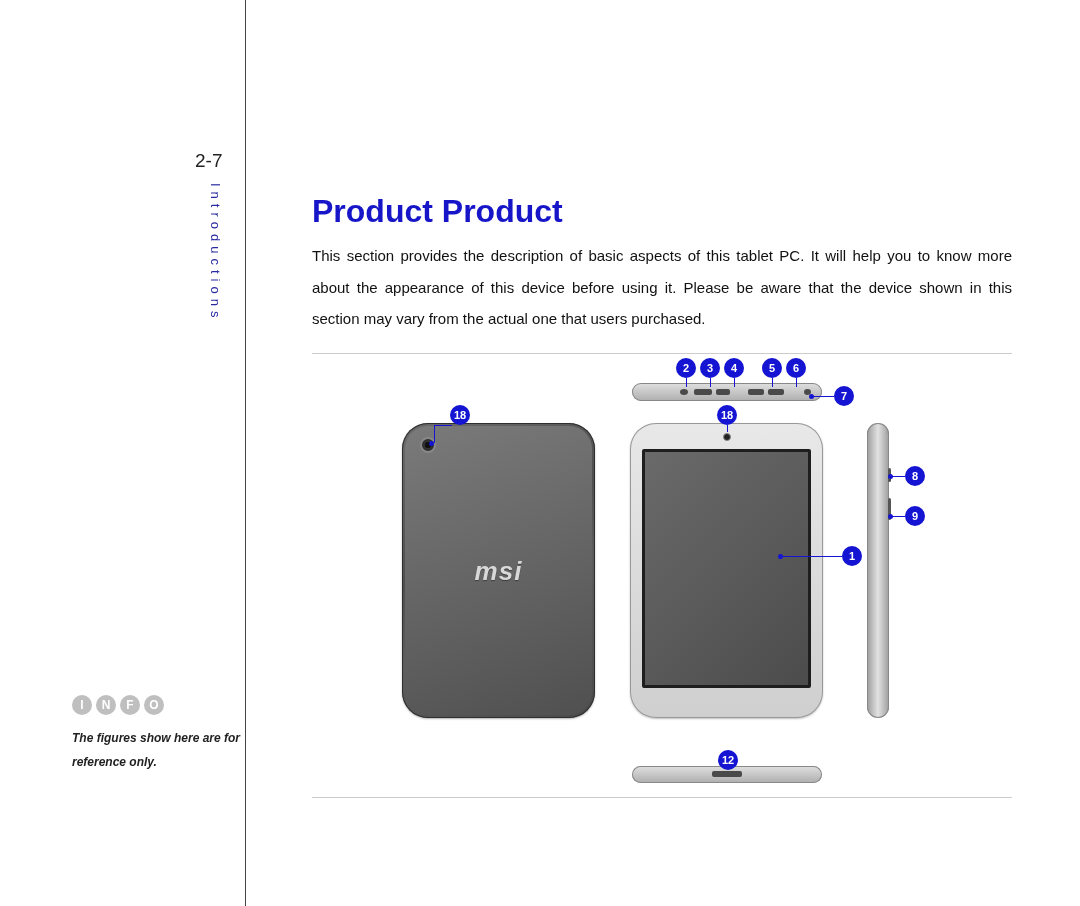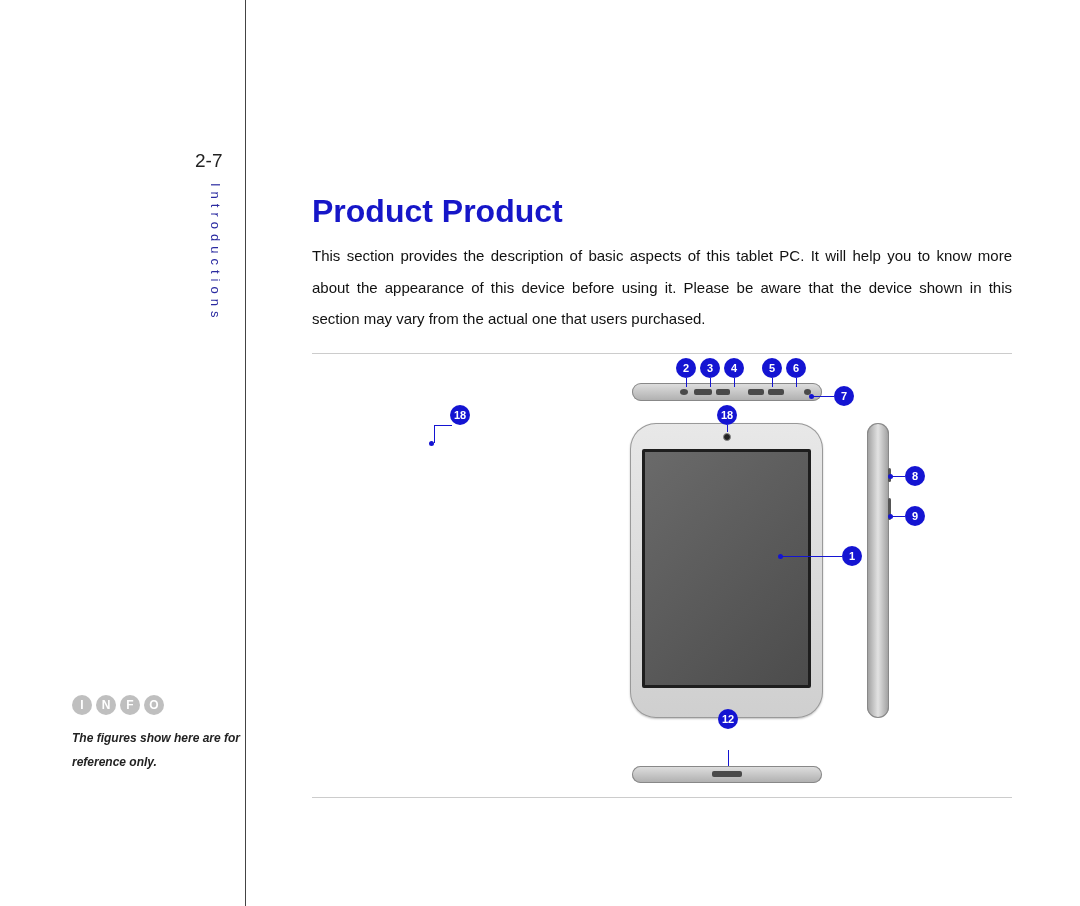--- a/index.html
+++ b/index.html
@@ -280,20 +280,24 @@
 
   <div class="top-view">
     <div class="top-slot ts1"></div>
     <div class="top-slot ts2"></div>
     <div class="top-slot ts3"></div>
     <div class="top-slot ts4"></div>
     <div class="top-slot ts5"></div>
     <div class="top-slot ts6"></div>
   </div>
 
+  <div class="back-view">
+    <div class="back-camera"></div>
+    <div class="back-logo">msi</div>
+  </div>
 
   <div class="front-view">
     <div class="front-cam"></div>
     <div class="front-screen"></div>
   </div>
 
   <div class="side-view">
     <div class="side-btn sb1"></div>
     <div class="side-btn sb2"></div>
   </div>
@@ -329,16 +333,16 @@
   <div class="lead" style="left:579px;top:118px;width:14px;height:1px"></div>
   <div class="lead-dot" style="left:576px;top:116px"></div>
   <div class="callout" style="left:593px;top:148px">9</div>
   <div class="lead" style="left:579px;top:158px;width:14px;height:1px"></div>
   <div class="lead-dot" style="left:576px;top:156px"></div>
 
   <div class="callout" style="left:530px;top:188px">1</div>
   <div class="lead" style="left:470px;top:198px;width:60px;height:1px"></div>
   <div class="lead-dot" style="left:466px;top:196px"></div>
 
-  <div class="callout" style="left:406px;top:351px">12</div>
+  <div class="callout" style="left:406px;top:392px">12</div>
   <div class="lead" style="left:416px;top:392px;width:1px;height:16px"></div>
 
 </div>
 
 </body></html>

